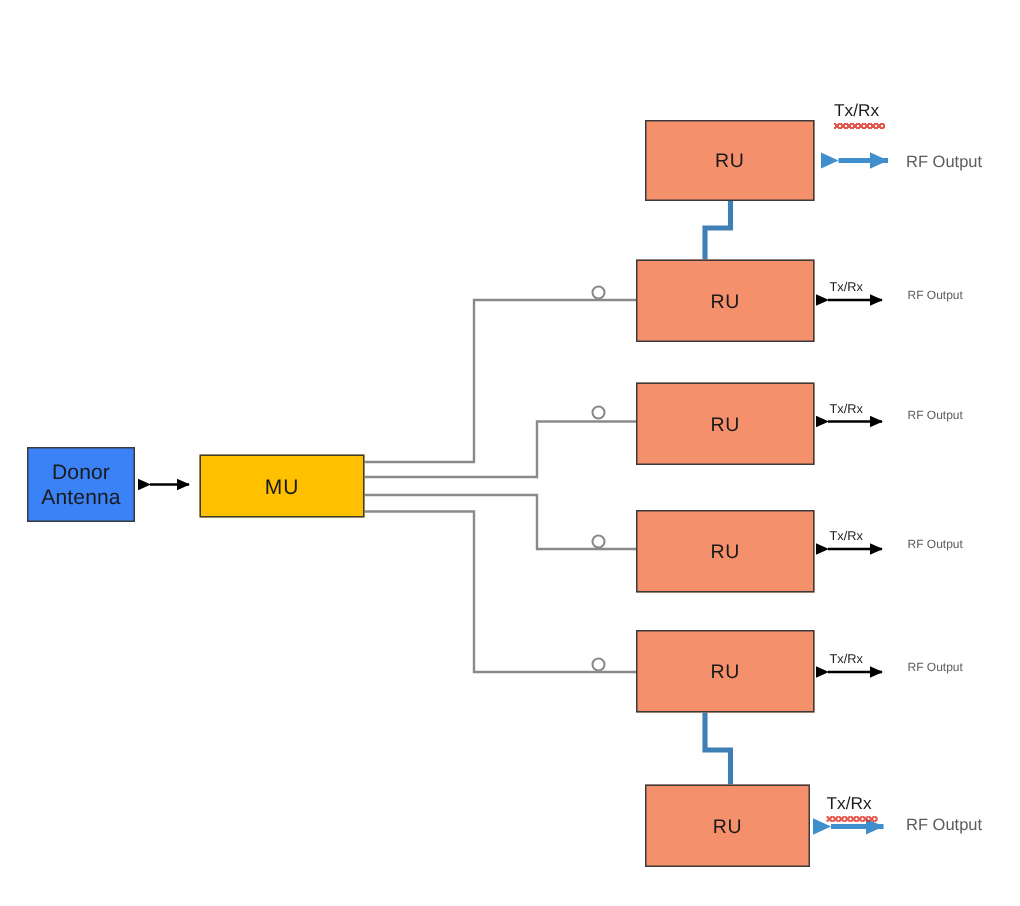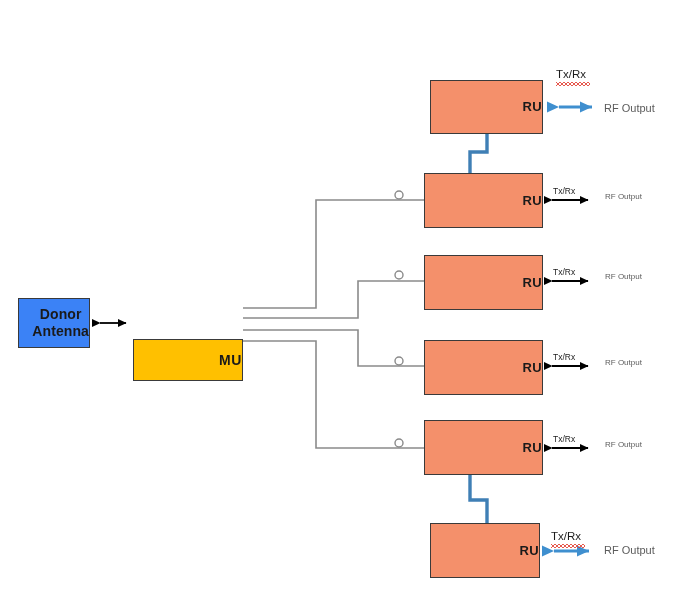--- a/index.html
+++ b/index.html
@@ -26,37 +26,36 @@
     left: 0;
     top: 0;
     width: 680px;
     height: 604px;
   }
   .node-box {
     position: absolute;
     box-sizing: border-box;
     display: flex;
     align-items: center;
-    justify-content: flex-end;
+    justify-content: center;
     text-align: center;
     border: 1.5px solid #3a3a3a;
-    font-weight: bold;
+    font-weight: normal;
     color: #1a1a1a;
     line-height: 1.18;
   }
   .node-donor {
     background: #3b82f6;
     font-size: 14px;
     letter-spacing: 0.1px;
   }
   .node-mu {
     background: #FFC000;
     font-size: 14px;
     letter-spacing: 0.6px;
-    margin-top: 36px;
   }
   .node-ru {
     background: #F4906B;
     font-size: 13px;
     letter-spacing: 0.4px;
   }
   .txrx-label {
     position: absolute;
     color: #1c1c1c;
     white-space: nowrap;

